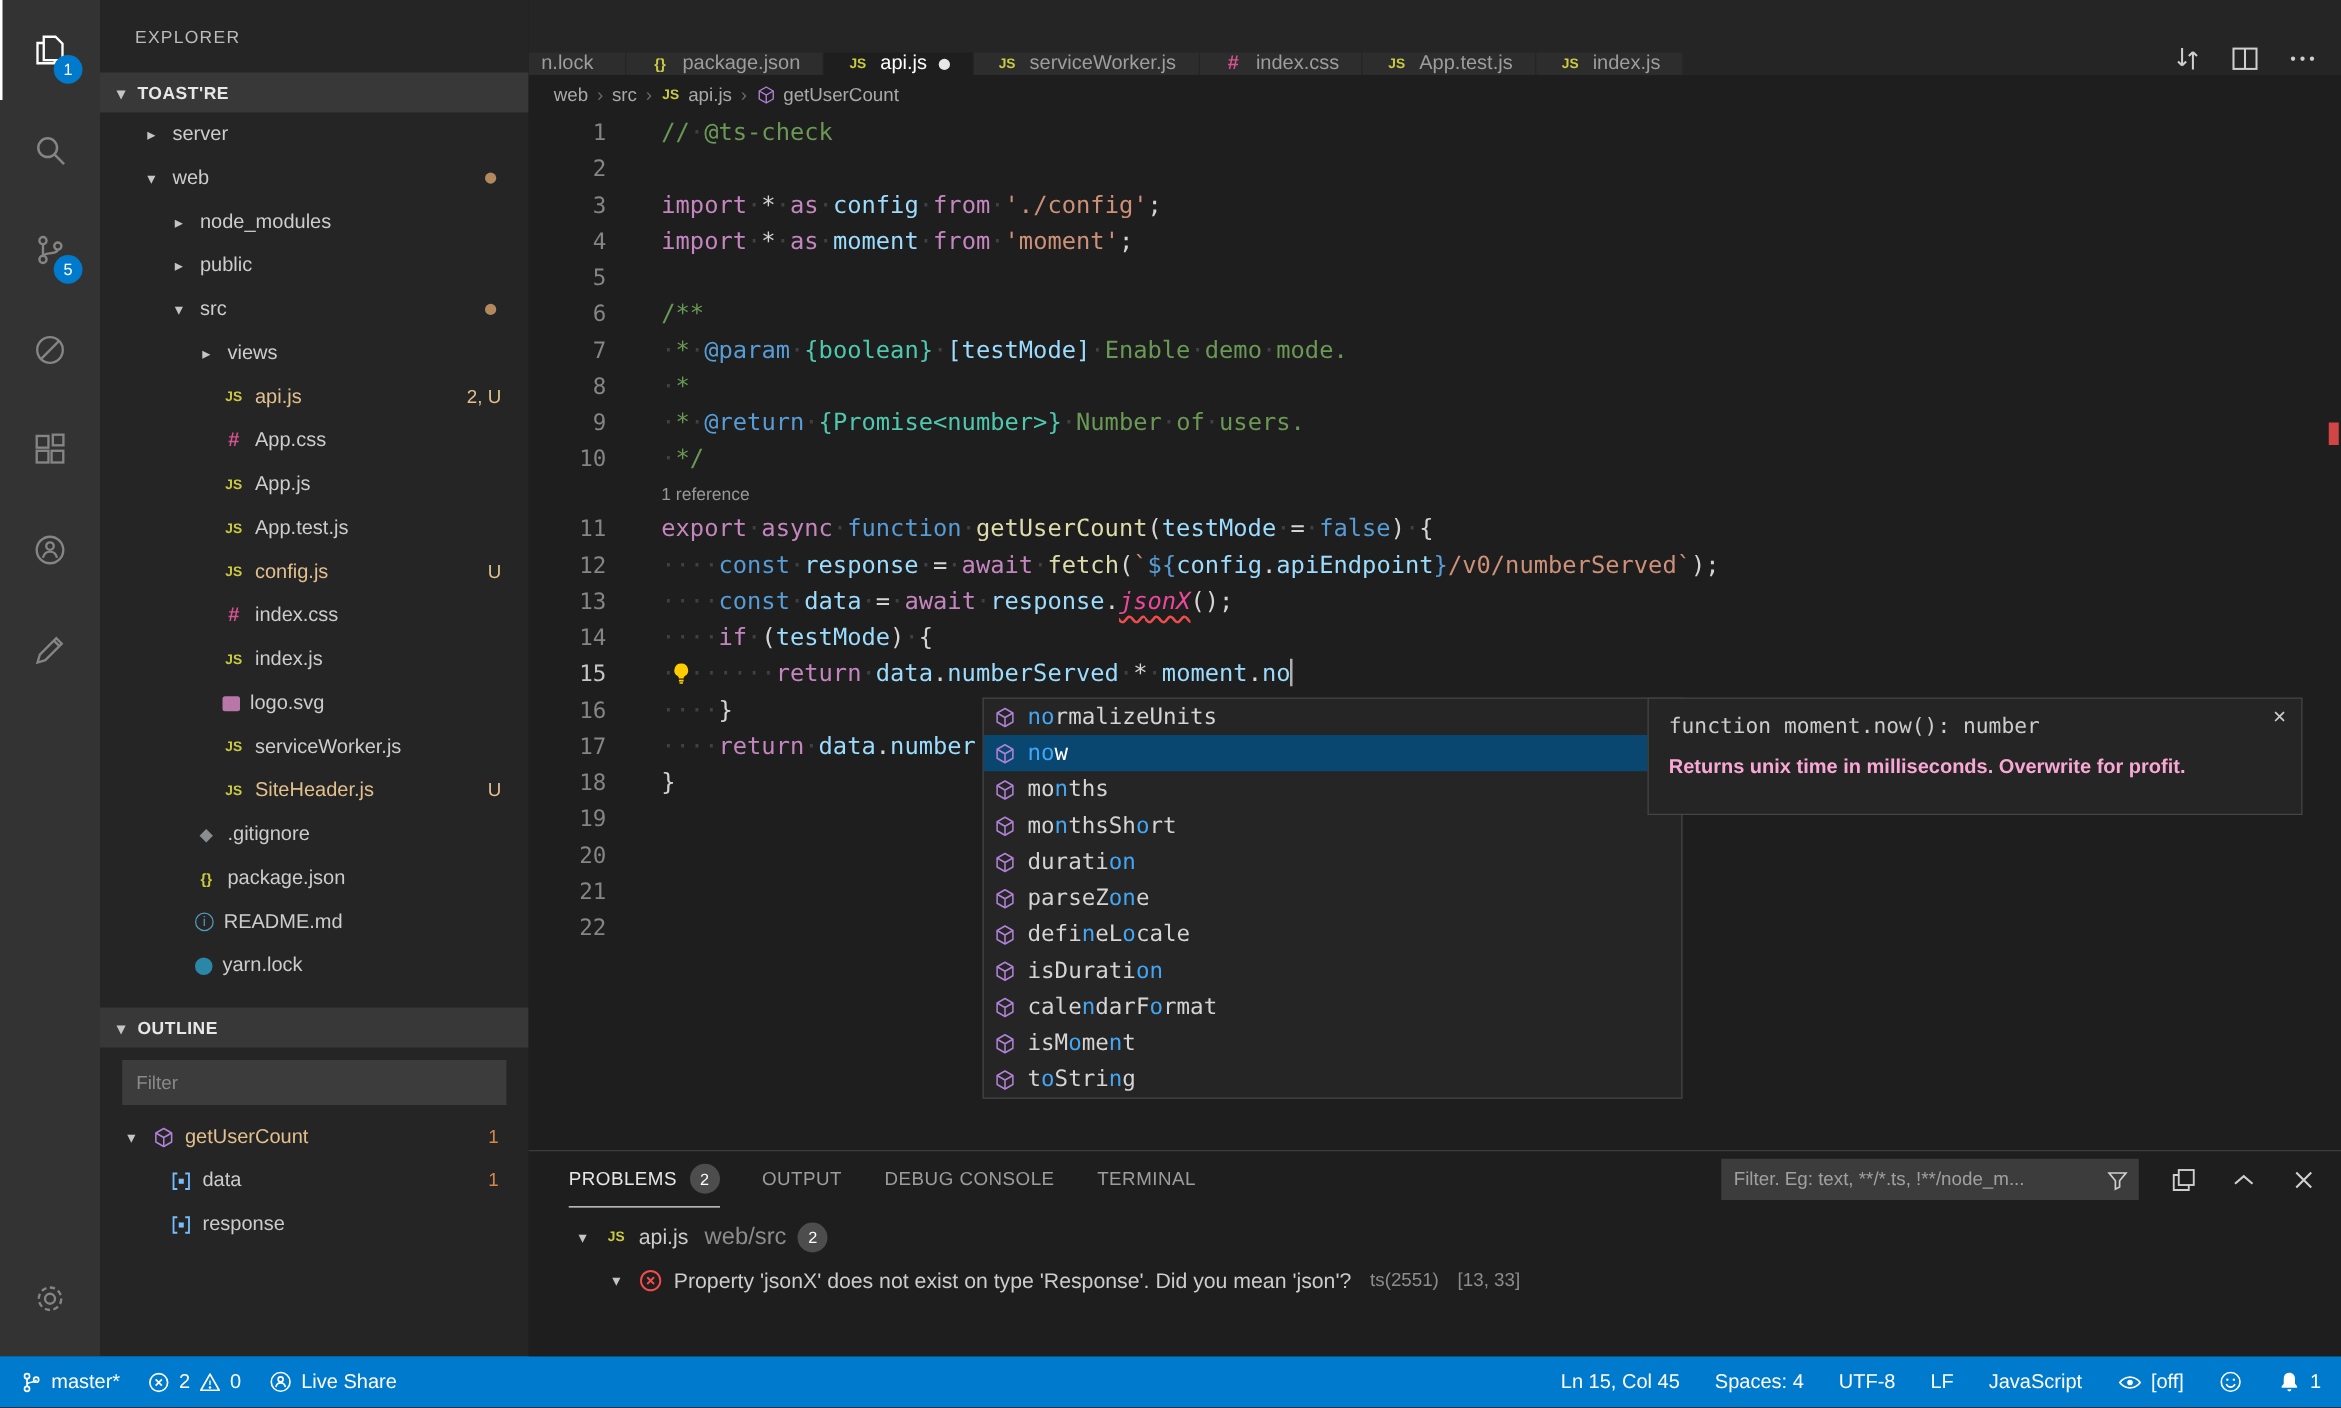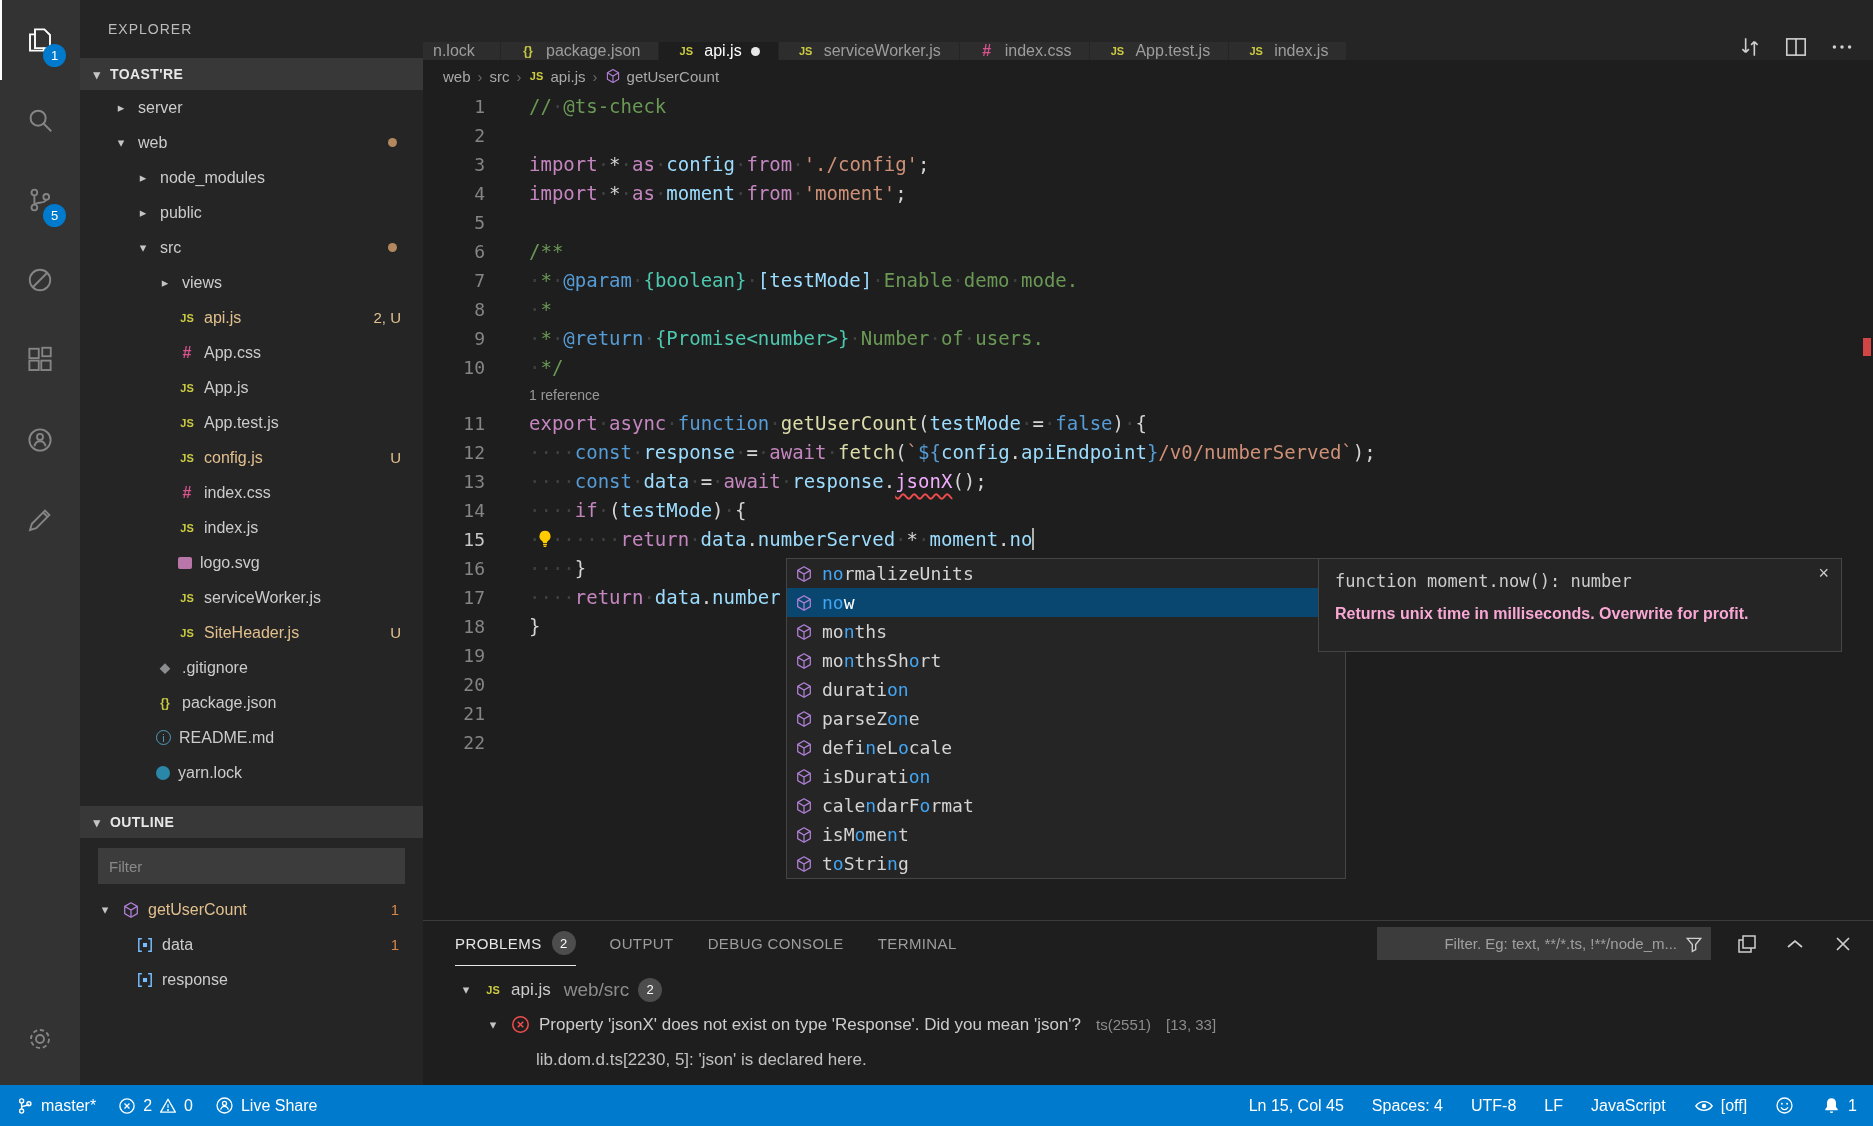--- a/index.html
+++ b/index.html
@@ -68,21 +68,21 @@
   .code-area { flex:1; position:relative; overflow:hidden; background:#1e1e1e; }
   .code-line { height:29px; line-height:29px; display:flex; font-family:"DejaVu Sans Mono",monospace; font-size:19px; }
   .ln { width:62px; text-align:right; color:#858585; flex:none; font-size:18px; }
   .ln.active { color:#c6c6c6; }
   .line-text { padding-left:44px; white-space:pre; }
   .codelens { height:27px; line-height:27px; padding-left:106px; font-size:14px; color:#999999; font-family:"Liberation Sans",sans-serif; cursor:pointer; }
   .tk-c { color:#6A9955; } .tk-k { color:#C586C0; } .tk-b { color:#569CD6; }
   .tk-f { color:#DCDCAA; } .tk-v { color:#9CDCFE; } .tk-s { color:#CE9178; }
   .tk-t { color:#4EC9B0; } .tk-p { color:#D4D4D4; } .tk-d { color:#569CD6; }
   .tk-w { color:#3e4042; }
-  .tk-fe { color:#f0abfc; text-decoration:underline wavy #f14c4c; text-decoration-thickness:1.5px; text-underline-offset:5px; }
+  .tk-fe { color:#ec4899; text-decoration:underline wavy #f14c4c; text-decoration-thickness:1.5px; text-underline-offset:5px;font-style:italic; }
   .cursor { display:inline-block; width:2px; height:22px; background:#aeafad; vertical-align:-4px; }
   .lightbulb { position:absolute; left:112px; width:20px; height:20px; }
   .ruler-marker { position:absolute; right:2px; top:246px; width:8px; height:18px; background:#f14c4c; opacity:.85; }
 
   
   .suggest { position:absolute; left:363px; top:466px; width:560px; background:#252526; border:1px solid #454545; z-index:20; }
   .suggest-row { height:29px; display:flex; align-items:center; gap:9px; padding:0 8px; color:#d4d4d4; font-family:"DejaVu Sans Mono",monospace; font-size:18px; cursor:pointer; }
   .suggest-row.selected { background:#094771; color:#ffffff; }
   .suggest-label span { white-space:pre; }
   .hl { color:#41a6f5; }
@@ -93,21 +93,21 @@
 
   
   .panel { height:165px; flex:none; border-top:1px solid #3c3c3c; background:#1e1e1e; overflow:hidden; }
   .panel-header { height:45px; display:flex; align-items:center; padding-left:32px; }
   .panel-tabs { display:flex; align-items:stretch; gap:34px; height:100%; }
   .panel-tab { display:flex; align-items:center; gap:10px; font-size:15px; letter-spacing:.4px; color:#9d9d9d; border-bottom:1px solid transparent; cursor:pointer; }
   .panel-tab.active { color:#e7e7e7; border-bottom-color:#e7e7e7; }
   .count-badge { background:#4d4d4d; color:#ffffff; border-radius:50%; min-width:24px; height:24px; font-size:13px; display:inline-flex; align-items:center; justify-content:center; letter-spacing:0; }
   .panel-actions { margin-left:auto; display:flex; align-items:center; gap:24px; padding-right:18px; }
   .panel-filter { position:relative; width:334px; height:33px; background:#3c3c3c; display:flex; align-items:center; }
-  .panel-filter input { flex:1; background:transparent; border:none; outline:none; color:#e5e5e5; font-size:15px; padding:0 34px 0 10px; font-family:"Liberation Sans",sans-serif;text-align:right; }
+  .panel-filter input { flex:1; background:transparent; border:none; outline:none; color:#e5e5e5; font-size:15px; padding:0 34px 0 10px; font-family:"Liberation Sans",sans-serif; }
   .panel-filter input::placeholder { color:#a0a0a0; }
   .panel-filter svg { position:absolute; right:8px; }
   .panel-body { padding-top:6px; font-size:17px; color:#cccccc; }
   .prob-row { height:35px; display:flex; align-items:center; gap:9px; cursor:pointer; }
   .prob-path { color:#8c8c8c; font-size:19px; margin-left:4px; }
   .prob-meta { color:#8c8c8c; font-size:15px; margin-left:6px; }
   .prob-related { color:#c0c0c0; }
 
   
   .statusbar { height:41px; background:#007acc; color:#ffffff; display:flex; align-items:center; padding:0 16px; font-size:16px; flex:none; }
@@ -614,23 +614,20 @@
           </div>
           <div class="prob-row" style="padding-left:61px">
             <span class="twisty">▾</span>
             <svg viewBox="0 0 16 16" width="19" height="19">
                 <circle cx="8" cy="8" r="6.5" fill="none" stroke="#f14c4c" stroke-width="1.3"></circle>
                 <path stroke="#f14c4c" stroke-width="1.3" d="M5.7 5.7l4.6 4.6M10.3 5.7l-4.6 4.6"></path>
               </svg>
             <span>Property 'jsonX' does not exist on type 'Response'. Did you mean 'json'?</span>
             <span class="prob-meta">ts(2551)</span>
             <span class="prob-meta">[13, 33]</span>
-          </div>
-          <div class="prob-row" style="padding-left:113px">
-            <span class="prob-related">lib.dom.d.ts[2230, 5]: 'json' is declared here.</span>
           </div>
         </div>
       </div>
     </section>
   </div>
 
   <footer class="statusbar">
     <div class="sb-item">
       <svg viewBox="0 0 16 16" width="18" height="18" fill="none" stroke="#fff" stroke-width="1.2">
           <circle cx="5" cy="3.5" r="1.8"></circle>

